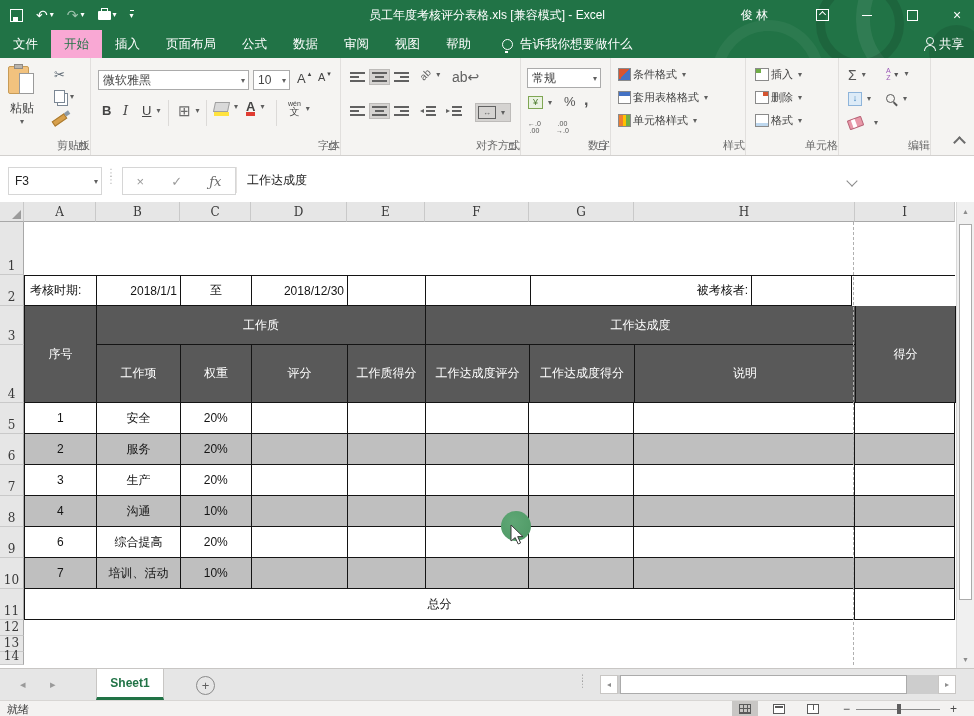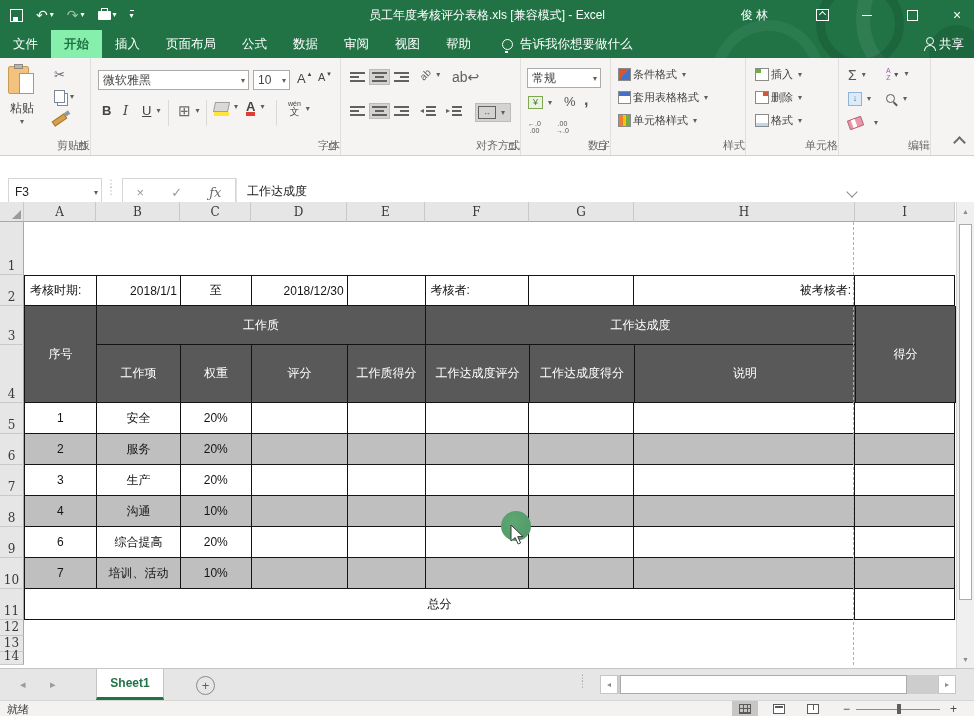--- a/index.html
+++ b/index.html
@@ -24,21 +24,21 @@
   .wuser{font-size:12px;margin-right:26px}
   .wbtn{width:34px;height:30px;display:flex;align-items:center;justify-content:center}
   .wmin{width:10px;height:1px;background:#fff}
   .wmax{width:9px;height:9px;border:1px solid #fff}
   .wrdo{width:11px;height:10px;border:1px solid #fff;position:relative}
   .wrdo::after{content:"";position:absolute;left:3px;top:2px;width:4px;height:4px;border-left:1px solid #fff;border-top:1px solid #fff;transform:rotate(45deg)}
   .wclose{font-size:14px}
   
   .tabstrip{position:absolute;left:0;top:30px;width:974px;height:28px;display:flex;align-items:stretch;color:#fff;font-size:12.5px}
   .rtab{display:flex;align-items:center;padding:0 13px;cursor:default}
-  .rtab.active{background:#86efac;color:#217346;font-weight:bold}
+  .rtab.active{background:#f9a8d4;color:#217346;font-weight:normal}
   .tellme{display:flex;align-items:center;gap:7px;margin-left:18px}
   .bulb{width:9px;height:9px;border:1.5px solid #fff;border-radius:50%;position:relative}
   .bulb::after{content:"";position:absolute;left:2px;bottom:-4px;width:3px;height:2px;background:#fff}
   .share{position:absolute;right:10px;top:30px;height:28px;display:flex;align-items:center;gap:5px;color:#fff;font-size:12.5px}
   .person{width:6px;height:6px;border:1.5px solid #fff;border-radius:50%;position:relative;margin-top:-6px}
   .person::after{content:"";position:absolute;left:-3px;top:7px;width:10px;height:5px;border:1.5px solid #fff;border-bottom:none;border-radius:6px 6px 0 0}
   
   .ribbon{position:absolute;left:0;top:58px;width:974px;height:97px;background:#f5f4f2;border-bottom:1px solid #d2d0ce;font-size:12px;color:#444}
   .rg{position:absolute;top:0;height:97px;border-right:1px solid #e1dfdd}
   .glabel{position:absolute;left:0;right:0;bottom:2px;text-align:right;font-size:11px;color:#696969}
@@ -76,21 +76,21 @@
   .cic.del::after{content:"";position:absolute;right:0;top:0;width:5px;height:4px;background:#d65532}
   .cic.fmt::after{content:"";position:absolute;left:0;bottom:0;width:100%;height:3px;background:#bdd7ee}
   .fdown{width:12px;height:12px;background:#ddebf7;border:1px solid #8eb4da;color:#2e75b6;font-size:9px;line-height:11px;text-align:center}
   .mag{width:7px;height:7px;border:1.5px solid #585858;border-radius:50%;position:relative;margin-right:3px}
   .mag::after{content:"";position:absolute;width:5px;height:1.5px;background:#585858;transform:rotate(45deg);right:-4px;bottom:-2px}
   .eras{width:13px;height:8px;background:#e898a8;border:1px solid #b86478;transform:rotate(-20deg);border-radius:1px;position:relative}
   .eras::after{content:"";position:absolute;left:3px;top:0;width:4px;height:100%;background:#fff}
   .chevup{width:7px;height:7px;border-left:2px solid #6b6b6b;border-top:2px solid #6b6b6b;transform:rotate(45deg)}
   .sep{position:absolute;top:42px;height:26px;width:1px;background:#dcdad8}
   
-  .fbar{position:absolute;left:0;top:170px;width:866px;height:47px;background:#fff;border-bottom:1px solid #d0cece}
+  .fbar{position:absolute;left:0;top:159px;width:866px;height:47px;background:#fff;border-bottom:1px solid #d0cece}
   .namebox{position:absolute;left:8px;top:8px;width:92px;height:26px;border:1px solid #d6d6d6;display:flex;align-items:center;font-size:12px;color:#222}
   .namebox .tx{flex:1;padding-left:6px}
   .fdots{position:absolute;left:106px;top:10px;color:#b9b9b9;font-size:10px;letter-spacing:0;line-height:7px;width:6px;text-align:center}
   .fxbox{position:absolute;left:122px;top:8px;width:112px;height:26px;border:1px solid #d6d6d6;display:flex;align-items:center;justify-content:space-around;color:#9a9a9a;font-size:13px}
   .ffx{font-style:italic;color:#6a6a6a;font-family:"DejaVu Serif",serif}
   .fcontent{position:absolute;left:236px;top:8px;right:30px;height:26px;border-left:1px solid #e4e2e0;display:flex;align-items:center;padding-left:10px;font-size:12px;color:#222}
   .fchev{position:absolute;right:10px;top:18px;width:7px;height:7px;border-right:1.5px solid #8a8a8a;border-bottom:1.5px solid #8a8a8a;transform:rotate(45deg)}
   
   .gridwrap{position:absolute;left:0;top:202px;width:974px;height:466px;background:#fff;overflow:hidden}
   .colhdr{position:absolute;left:0;top:0;height:20px;display:flex}
@@ -474,21 +474,20 @@
   </div>
 
   <div class="sheet">
 
     <div class="trow" style="top:53px;height:31px;border-top:1px solid #141414">
       <div class="cell k0 tl">考核时期:</div>
       <div class="cell k1 tr">2018/1/1</div>
       <div class="cell k2">至</div>
       <div class="cell k3 tr">2018/12/30</div>
       <div class="cell k4"></div>
-      <div class="cell k5 tl">考核者:</div>
       <div class="cell k6"></div>
       <div class="cell k7 tr">被考核者:</div>
       <div class="cell k8"></div>
     </div>
 
     <div class="hband">
       <div class="hc" style="left:72px;top:0;width:329px;height:39px">工作质</div>
       <div class="hc" style="left:0;top:0;width:72px;height:97px">序号</div>
       <div class="hc" style="left:401px;top:0;width:430px;height:39px">工作达成度</div>
       <div class="hc" style="left:831px;top:0;width:100px;height:97px">得分</div>

